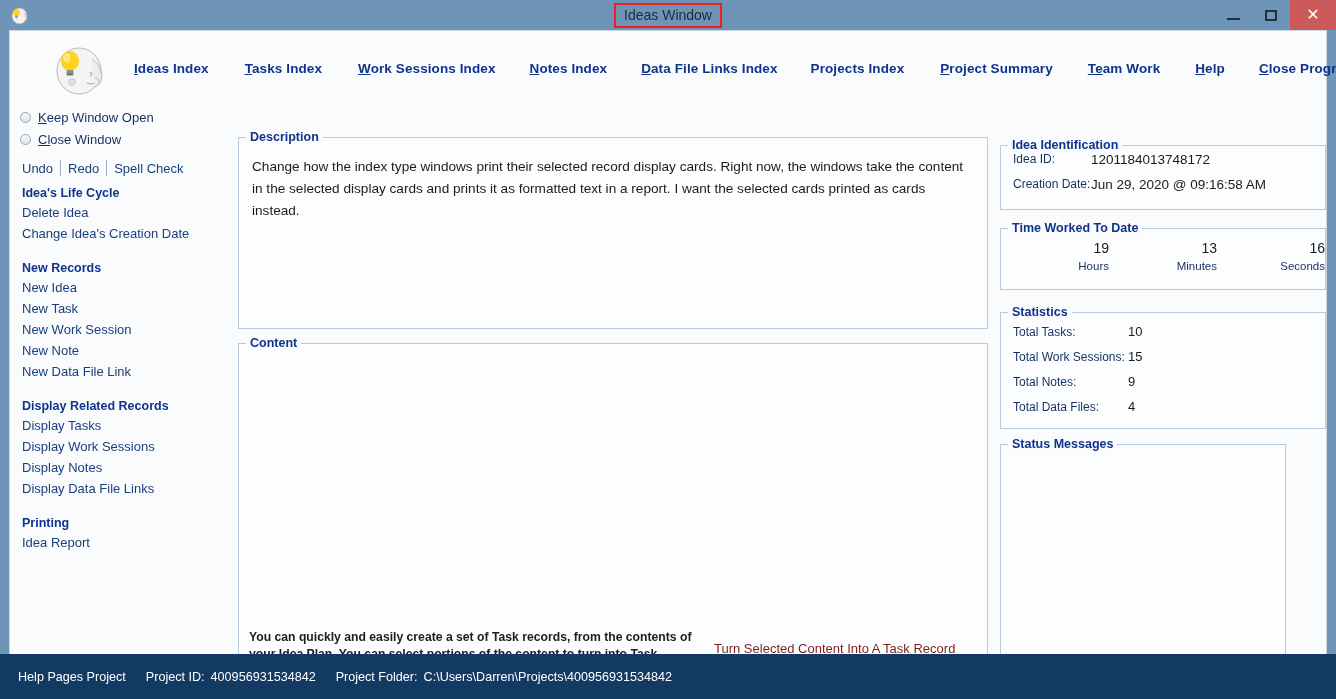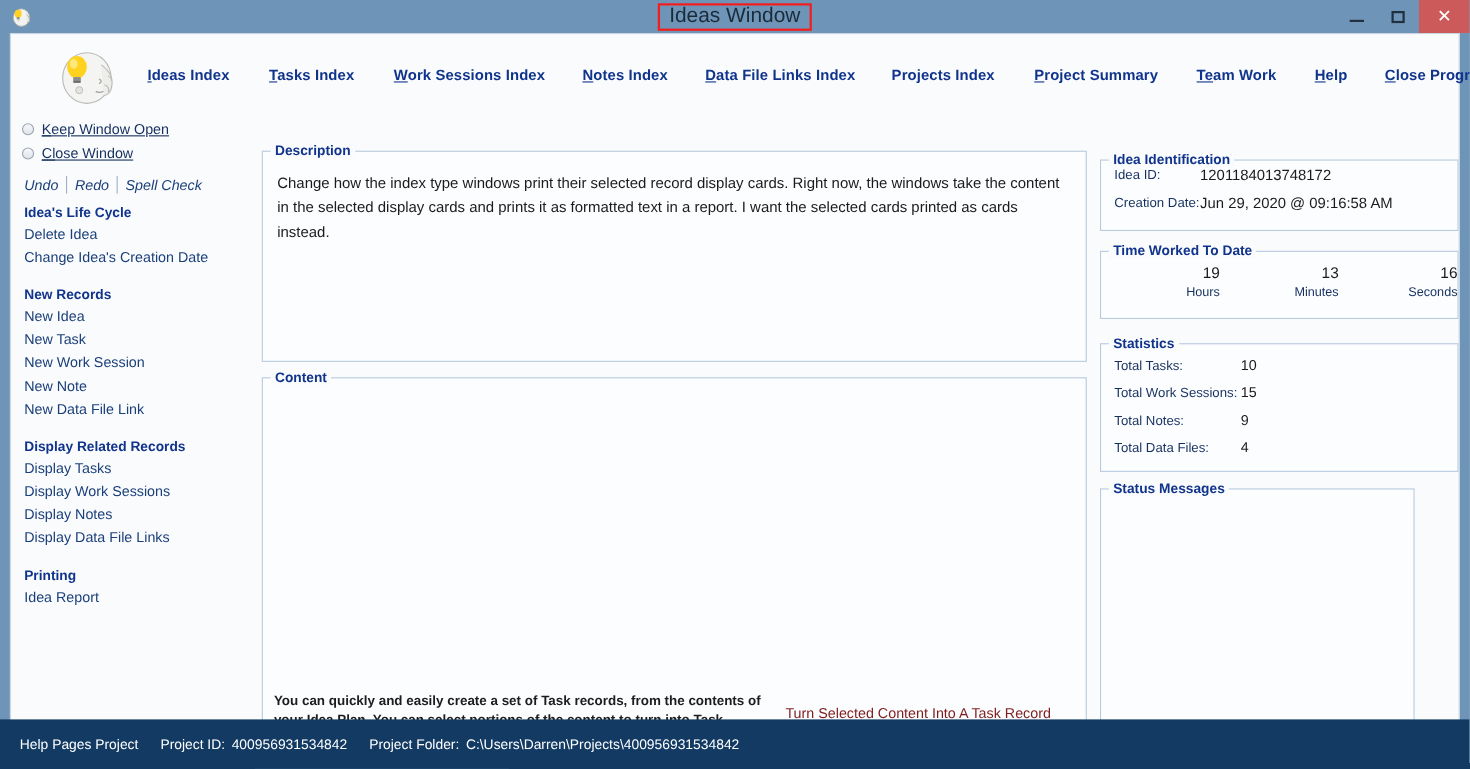--- a/index.html
+++ b/index.html
@@ -28,21 +28,21 @@
     position: relative;
   }
   .title-center {
     position: absolute;
     left: 0; right: 0; top: 0;
     height: 30px;
     display: flex; align-items: center; justify-content: center;
     pointer-events: none;
   }
   .title-text {
-    font-size: 19px;
+    font-size: 14px;
     color: #1c2b38;
     padding: 2px 8px 3px 8px;
     border: 2px solid #f41c1c;
     background: transparent;
     line-height: 16px;
   }
   .winbtns {
     position: absolute; right: 0; top: 0;
     height: 30px; display: flex; align-items: stretch;
   }
@@ -103,30 +103,30 @@
     height: 21px;
     margin-bottom: 1px;
     cursor: pointer;
   }
   .radio {
     width: 11px; height: 11px; border-radius: 50%;
     border: 1px solid #9aa4b0;
     background: linear-gradient(#f6f8fa,#dfe5ec);
     margin-right: 7px; flex: none;
   }
-  .radio-label { font-size: 13px; color: #16305f; text-decoration: underline; }
+  .radio-label { font-size: 13px; color: #16305f; }
   .radio-label .mn { text-decoration: underline; }
 
   .undo-row {
     display: flex; align-items: center;
     margin-top: 10px; margin-bottom: 8px;
     font-size: 13px; color: #1a3f7a;
     padding-left: 2px;
   }
-  .undo-row .lnk { cursor: pointer; font-style: italic; }
+  .undo-row .lnk { cursor: pointer; }
   .sep {
     display: inline-block;
     width: 1px; height: 16px;
     background: #9fb0c4;
     margin: 0 7px;
   }
 
   .grp-title {
     font-size: 12.5px; font-weight: bold; color: #10348c;
     margin-top: 10px; margin-bottom: 2px;

